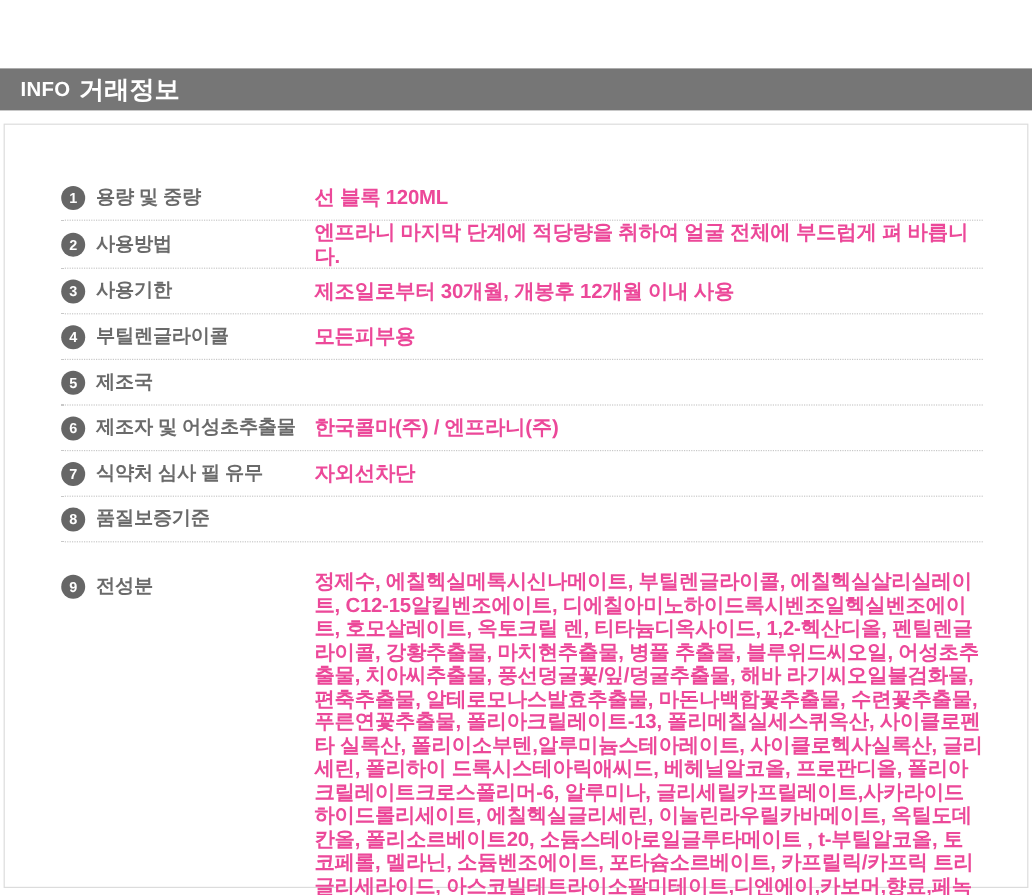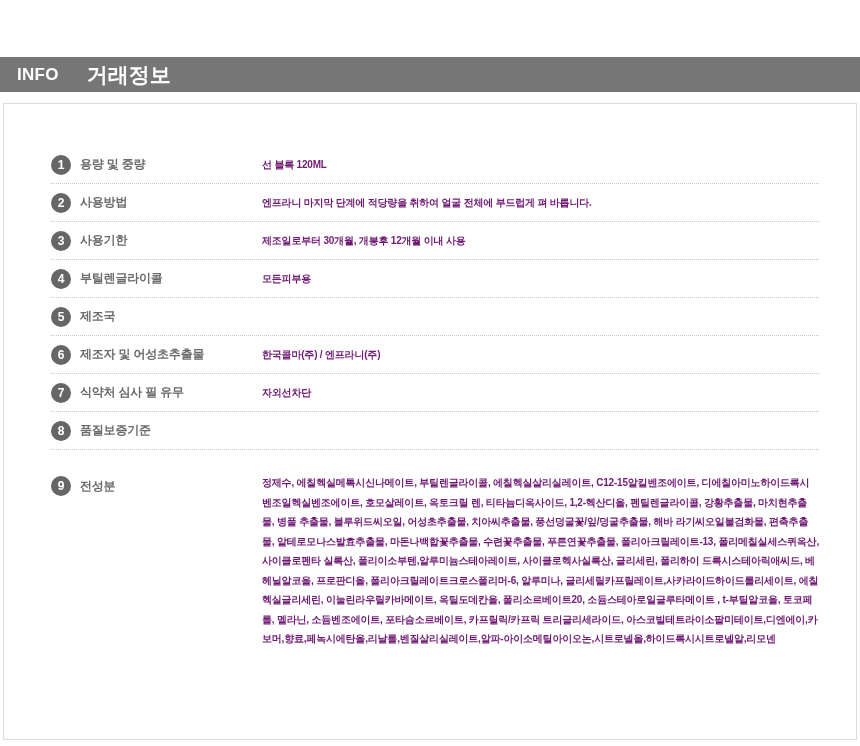--- a/index.html
+++ b/index.html
@@ -18,21 +18,20 @@
   }
   .header-bar {
     margin-top: 57px;
     height: 35px;
     background: #767676;
     color: #ffffff;
     display: flex;
     align-items: center;
     padding-left: 17px;
     box-sizing: border-box;
-    gap: 21px;
   }
   .header-bar .info-strong {
     font-weight: bold;
     font-size: 17px;
     margin-right: 7px;
     letter-spacing: 0.3px;
   }
   .header-bar .header-title {
     font-weight: 600;
     font-size: 21px;
@@ -72,32 +71,32 @@
     background: #666666;
     color: #ffffff;
     font-size: 12px;
     font-weight: bold;
     display: flex;
     align-items: center;
     justify-content: center;
     margin-right: 9px;
   }
   .row-label {
-    font-size: 12px;
+    font-size: 16px;
     font-weight: bold;
     color: #6a6a6a;
     letter-spacing: -0.2px;
     white-space: nowrap;
   }
   .row-value {
     flex: 1;
     max-width: 566px;
-    font-size: 10px;
+    font-size: 17px;
     font-weight: bold;
-    color: #701a75;
+    color: #ec4899;
     letter-spacing: -0.2px;
     line-height: 19.5px;
     word-break: break-all;
   }
   .row.last .row-value {
     margin-top: -3px;
   }
 </style>
 </head>
 <body>

